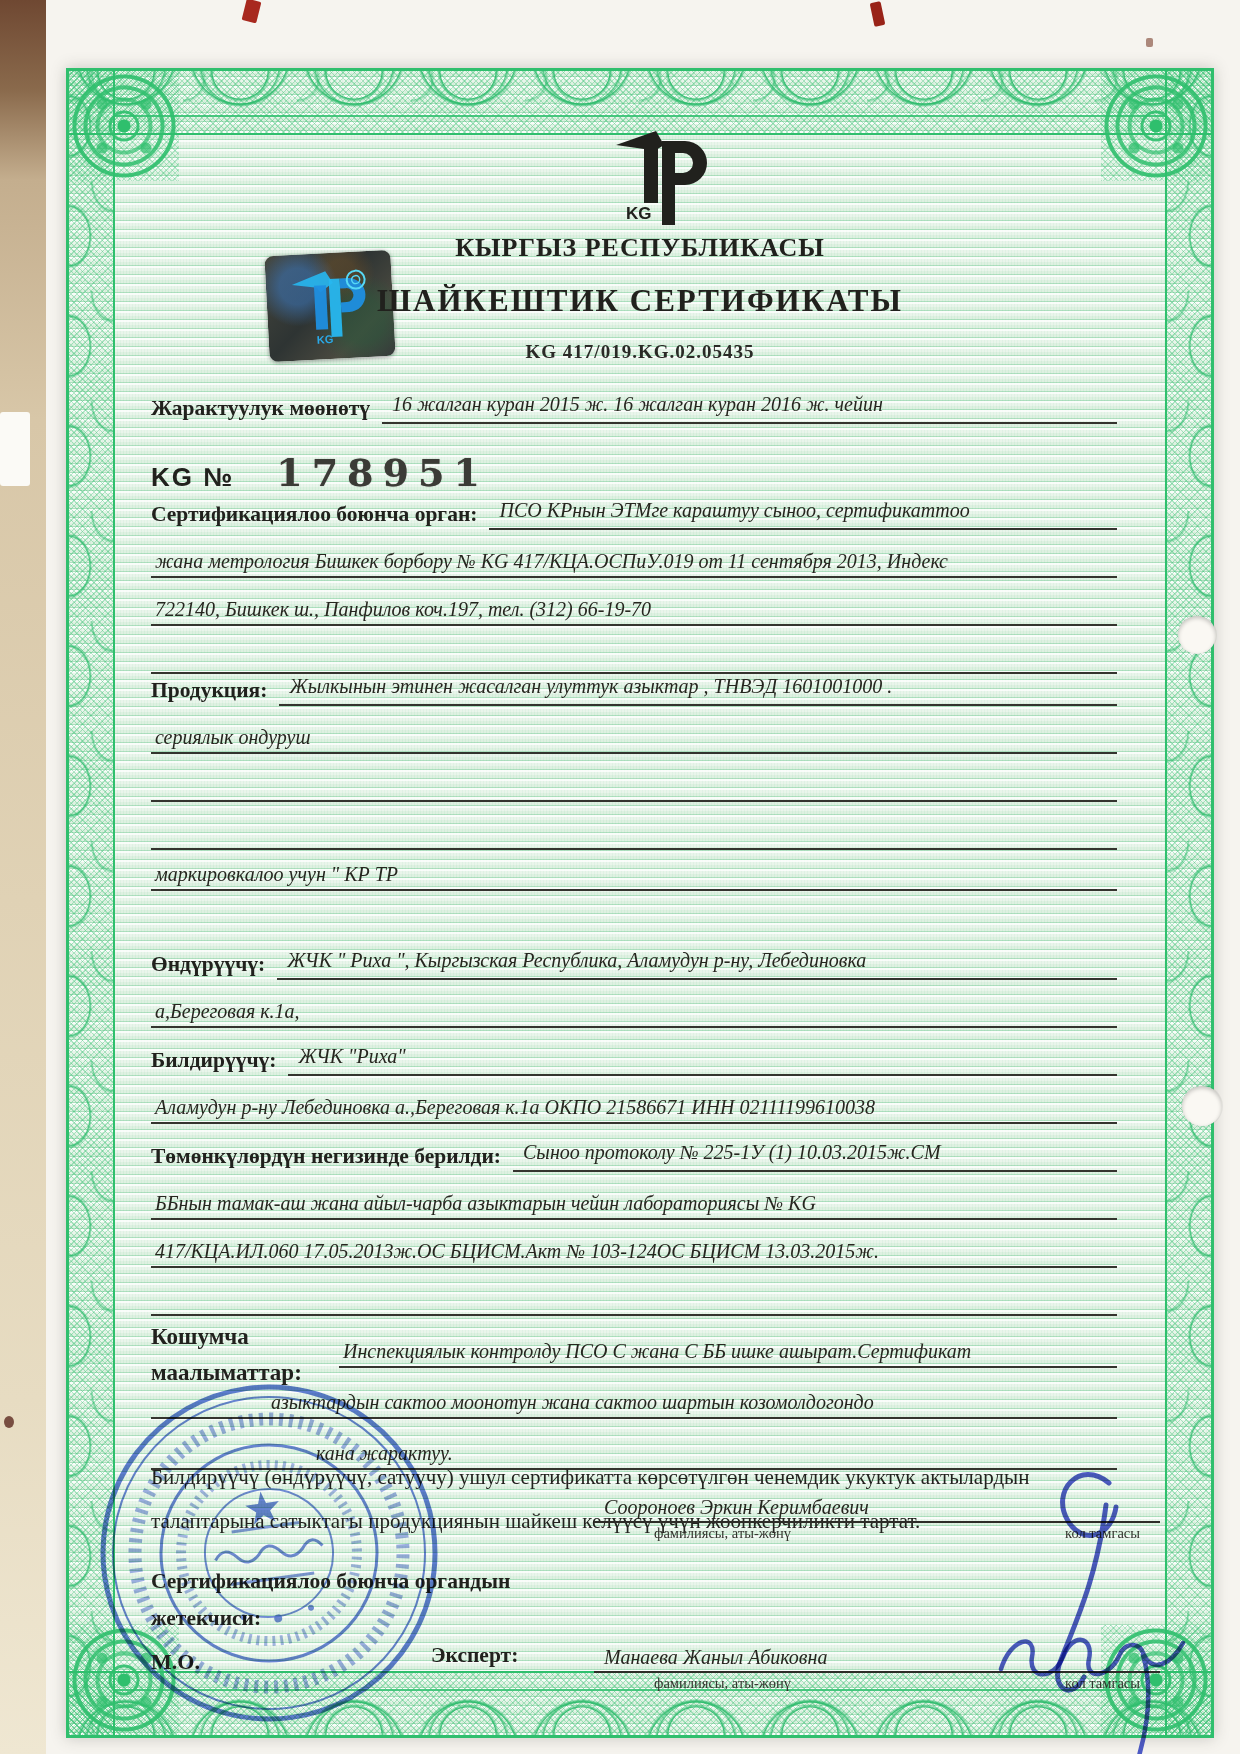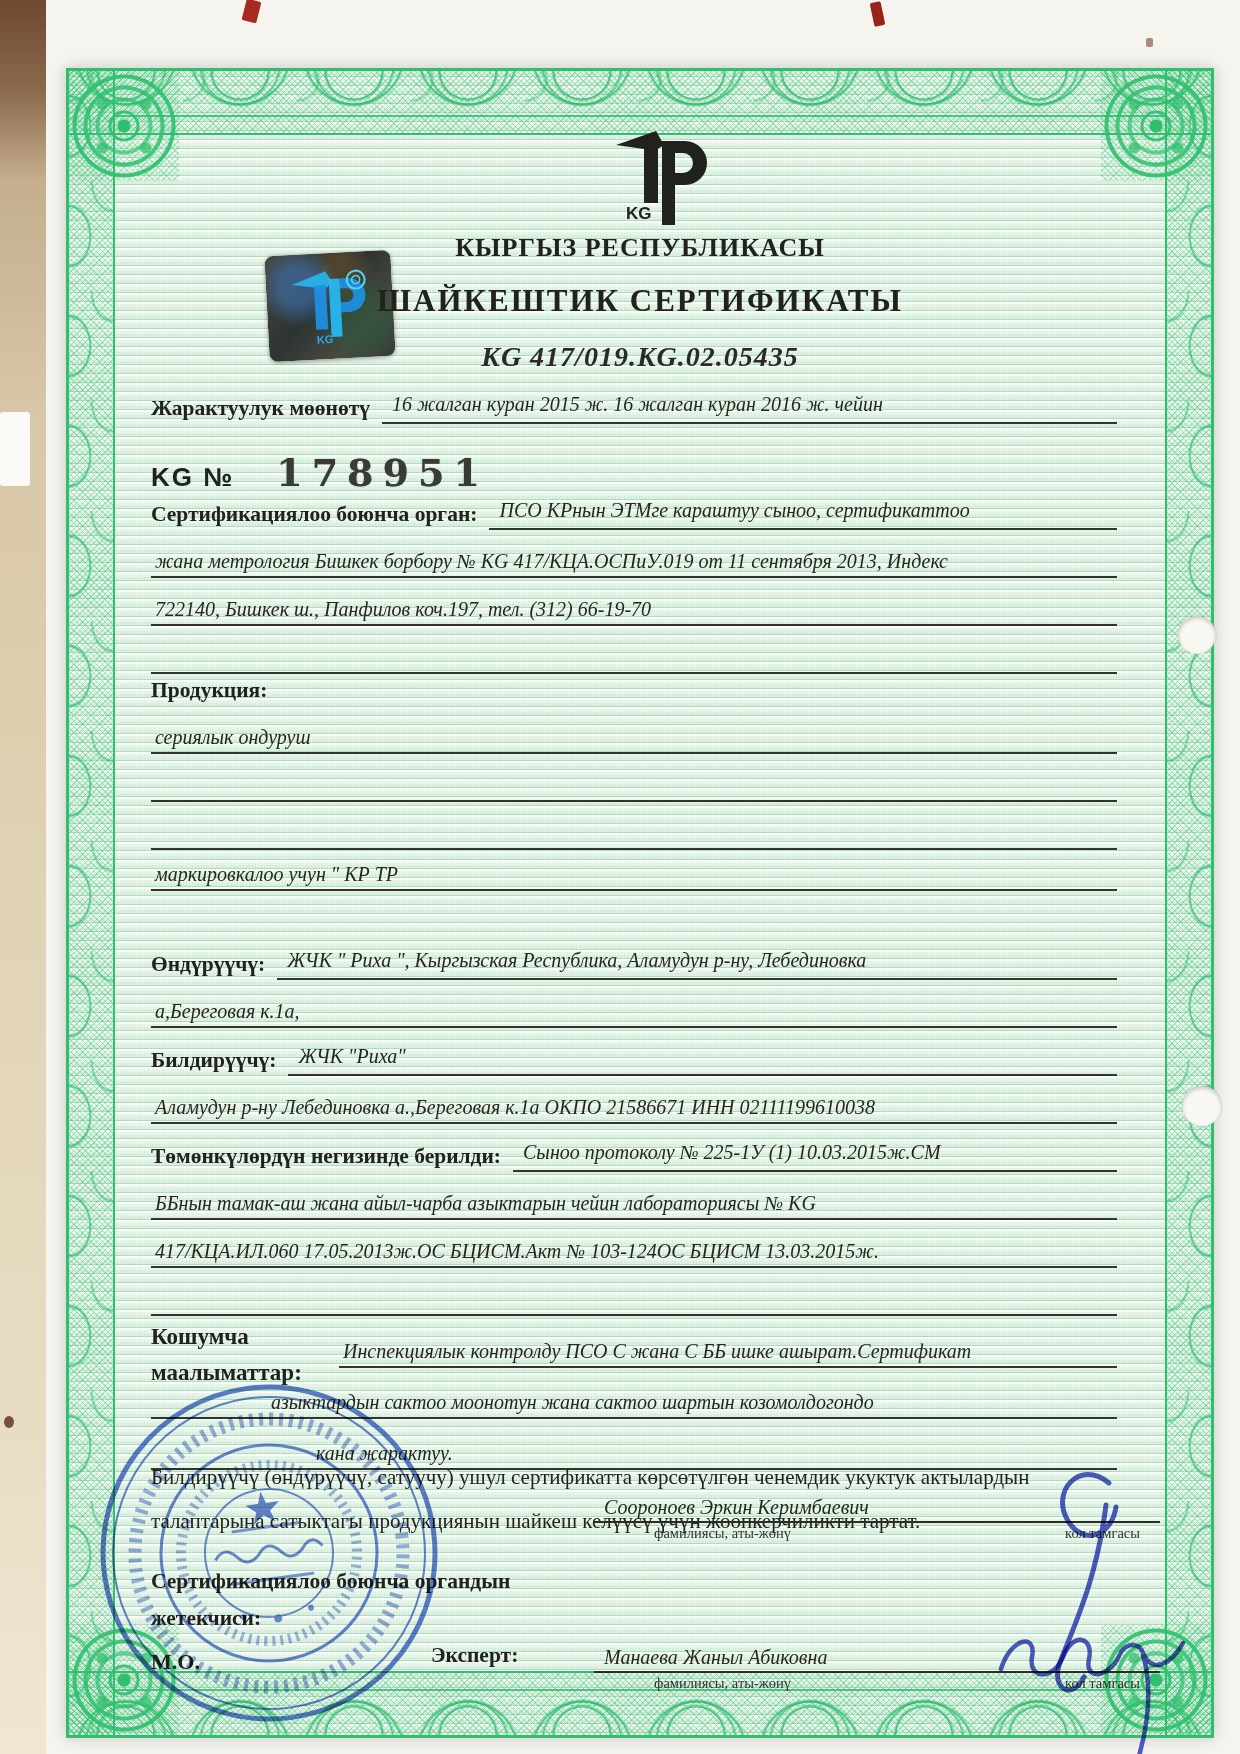--- a/index.html
+++ b/index.html
@@ -85,21 +85,21 @@
     background:
       radial-gradient(circle at 25% 30%, rgba(60,120,190,.55) 0 18px, transparent 40px),
       radial-gradient(circle at 75% 65%, rgba(40,90,60,.5) 0 22px, transparent 46px),
       radial-gradient(circle at 60% 20%, rgba(110,80,40,.5) 0 14px, transparent 34px),
       linear-gradient(135deg,#46473e,#2e3433 45%,#4a4a40 75%,#35393a);
     box-shadow:0 1px 4px rgba(0,0,0,.4);}
   .holo svg{position:absolute;left:18px;top:8px;}
   .hdr{position:absolute;left:0;width:100%;text-align:center;}
   .country{top:162px;font-weight:bold;font-size:26px;letter-spacing:1px;}
   .title{top:212px;font-weight:bold;font-size:31px;letter-spacing:2px;}
-  .certno{top:270px;font-weight:bold;font-style:italic;font-size:28px;letter-spacing:1px;color:#2a2a26;}
+  .certno{top:270px;font-weight:bold;font-size:19px;letter-spacing:1px;color:#2a2a26;}
 
   
   .field{position:absolute;left:82px;width:966px;font-size:20px;}
   .frow{display:flex;align-items:flex-end;height:43px;}
   .fl{font-weight:bold;font-size:21.5px;white-space:nowrap;padding-right:12px;padding-bottom:3px;font-style:normal;}
   .fv{flex:1;border-bottom:2px solid #34342e;font-style:italic;padding:0 4px 3px 10px;color:#26261f;min-height:26px;}
   .uline{display:flex;align-items:flex-end;height:43px;border-bottom:2px solid #34342e;font-style:italic;padding:0 4px 3px 4px;color:#26261f;}
   .f-validity{top:310px;}
   .kgno{position:absolute;left:82px;top:360px;display:flex;align-items:baseline;}
   .kgno .kg{font-family:Liberation Sans, sans-serif;font-weight:bold;font-size:26px;letter-spacing:2px;margin-top:31px;}
@@ -199,20 +199,21 @@
       <span class="fv">ПСО КРнын ЭТМге караштуу сыноо, сертификаттоо</span>
     </div>
     <div class="uline">жана метрология Бишкек борбору № KG 417/КЦА.ОСПиУ.019 от 11 сентября 2013, Индекс</div>
     <div class="uline">722140, Бишкек ш., Панфилов коч.197, тел. (312) 66-19-70</div>
     <div class="uline"></div>
   </div>
 
   <div class="field f-prod">
     <div class="frow">
       <span class="fl">Продукция:</span>
+      <span class="fv">Жылкынын этинен жасалган улуттук азыктар , ТНВЭД 1601001000 .</span>
     </div>
     <div class="uline">сериялык ондуруш</div>
     <div class="uline"></div>
     <div class="uline"></div>
   </div>
 
   <div class="field f-req">
     <div class="uline">маркировкалоо учун " КР ТР</div>
   </div>
 

